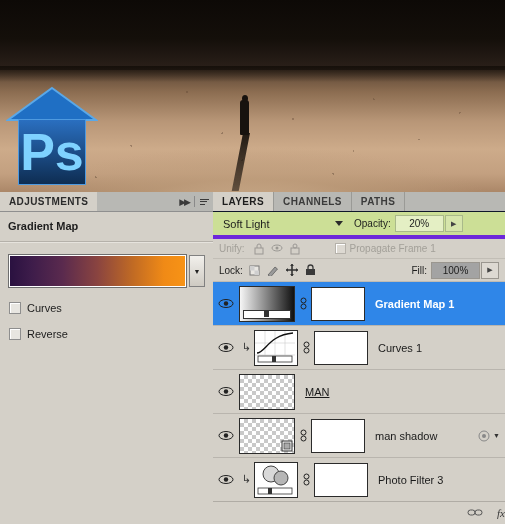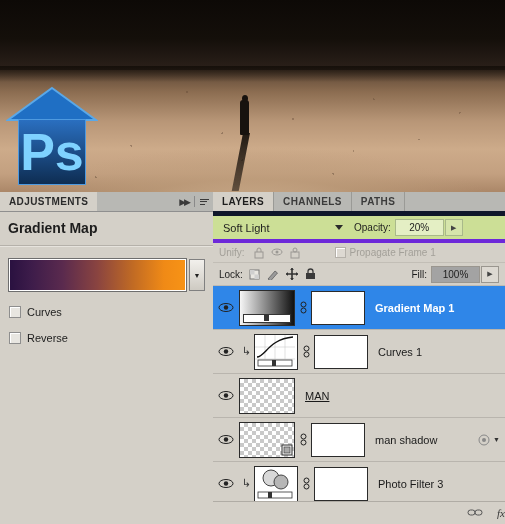--- a/index.html
+++ b/index.html
@@ -54,40 +54,40 @@
            font-size:10px;font-weight:bold;color:#2b2b2b;letter-spacing:.4px;}
   .adj-hdr-icons{position:absolute;right:4px;top:0;height:19px;display:flex;
                  align-items:center;gap:5px;}
   .chev{font-size:9px;color:#3a3a3a;letter-spacing:-2px;}
   .vdiv{width:1px;height:11px;background:#8a8a8a;}
   .menu-ico{display:flex;flex-direction:column;gap:1.5px;}
   .menu-ico i{display:block;width:9px;height:1px;background:#3a3a3a;}
   .menu-ico i:nth-child(2){width:7px;}
   .menu-ico i:nth-child(3){width:5px;}
 
-  .adj-title{padding:8px 0 7px 8px;font-size:14px;font-weight:bold;color:#1d1d1d;}
+  .adj-title{padding:8px 0 7px 8px;font-size:11px;font-weight:bold;color:#1d1d1d;}
   .adj-sep{height:1px;background:#b5b1aa;margin:2px 0 0 0;
            border-bottom:1px solid #e6e3dd;}
   .grad-row{display:flex;align-items:center;padding:11px 8px 0 8px;}
   .grad-box{flex:1;height:30px;border:1px solid #6e6e6e;background:#fff;padding:1px;}
   .grad-fill{width:100%;height:100%;
              background:linear-gradient(90deg,#2a1140 0%,#3d1c4a 12%,#5a2a4e 30%,#8a4440 50%,#c06a24 70%,#f08a16 88%,#f79316 100%);}
   .grad-arrow{width:14px;height:30px;margin-left:2px;border:1px solid #808080;
               background:linear-gradient(180deg,#f2f0ec,#cecac2);
               display:flex;align-items:center;justify-content:center;}
   .grad-arrow span{font-size:7px;color:#222;}
   .chk-row{display:flex;align-items:center;gap:6px;padding:14px 0 0 9px;}
   .chk{width:10px;height:10px;border:1px solid #8e8e8e;background:#e8e6e1;
        box-shadow:inset 1px 1px 0 #fff;}
   .chk-lbl{font-size:11px;color:#1d1d1d;}
 
   
   .lay{position:absolute;left:213px;top:192px;width:292px;height:332px;background:#d4d0c8;}
   .lay-tabbar{position:relative;height:19px;background:#b8b8b4;
-              border-bottom:5px solid #0f172a;display:flex;}
+              border-bottom:1px solid #0f172a;display:flex;}
   .lay-tab{height:19px;padding:0 9px;display:flex;align-items:center;
            font-size:10px;font-weight:bold;color:#3b3b3b;letter-spacing:.4px;
            border-right:1px solid #9a9a96;background:#b8b8b4;}
   .lay-tab.active{background:#d4d0c8;color:#1d1d1d;}
 
   .blendrow{position:relative;height:23px;background:#ccdf96;display:flex;
             align-items:center;padding:0 4px;border-bottom:4px solid #6d28d9;}
   .blend-sel{position:relative;width:125px;height:17px;background:#ccdf96;
              display:flex;align-items:center;padding-left:6px;
              font-size:11px;color:#1d1d1d;}

